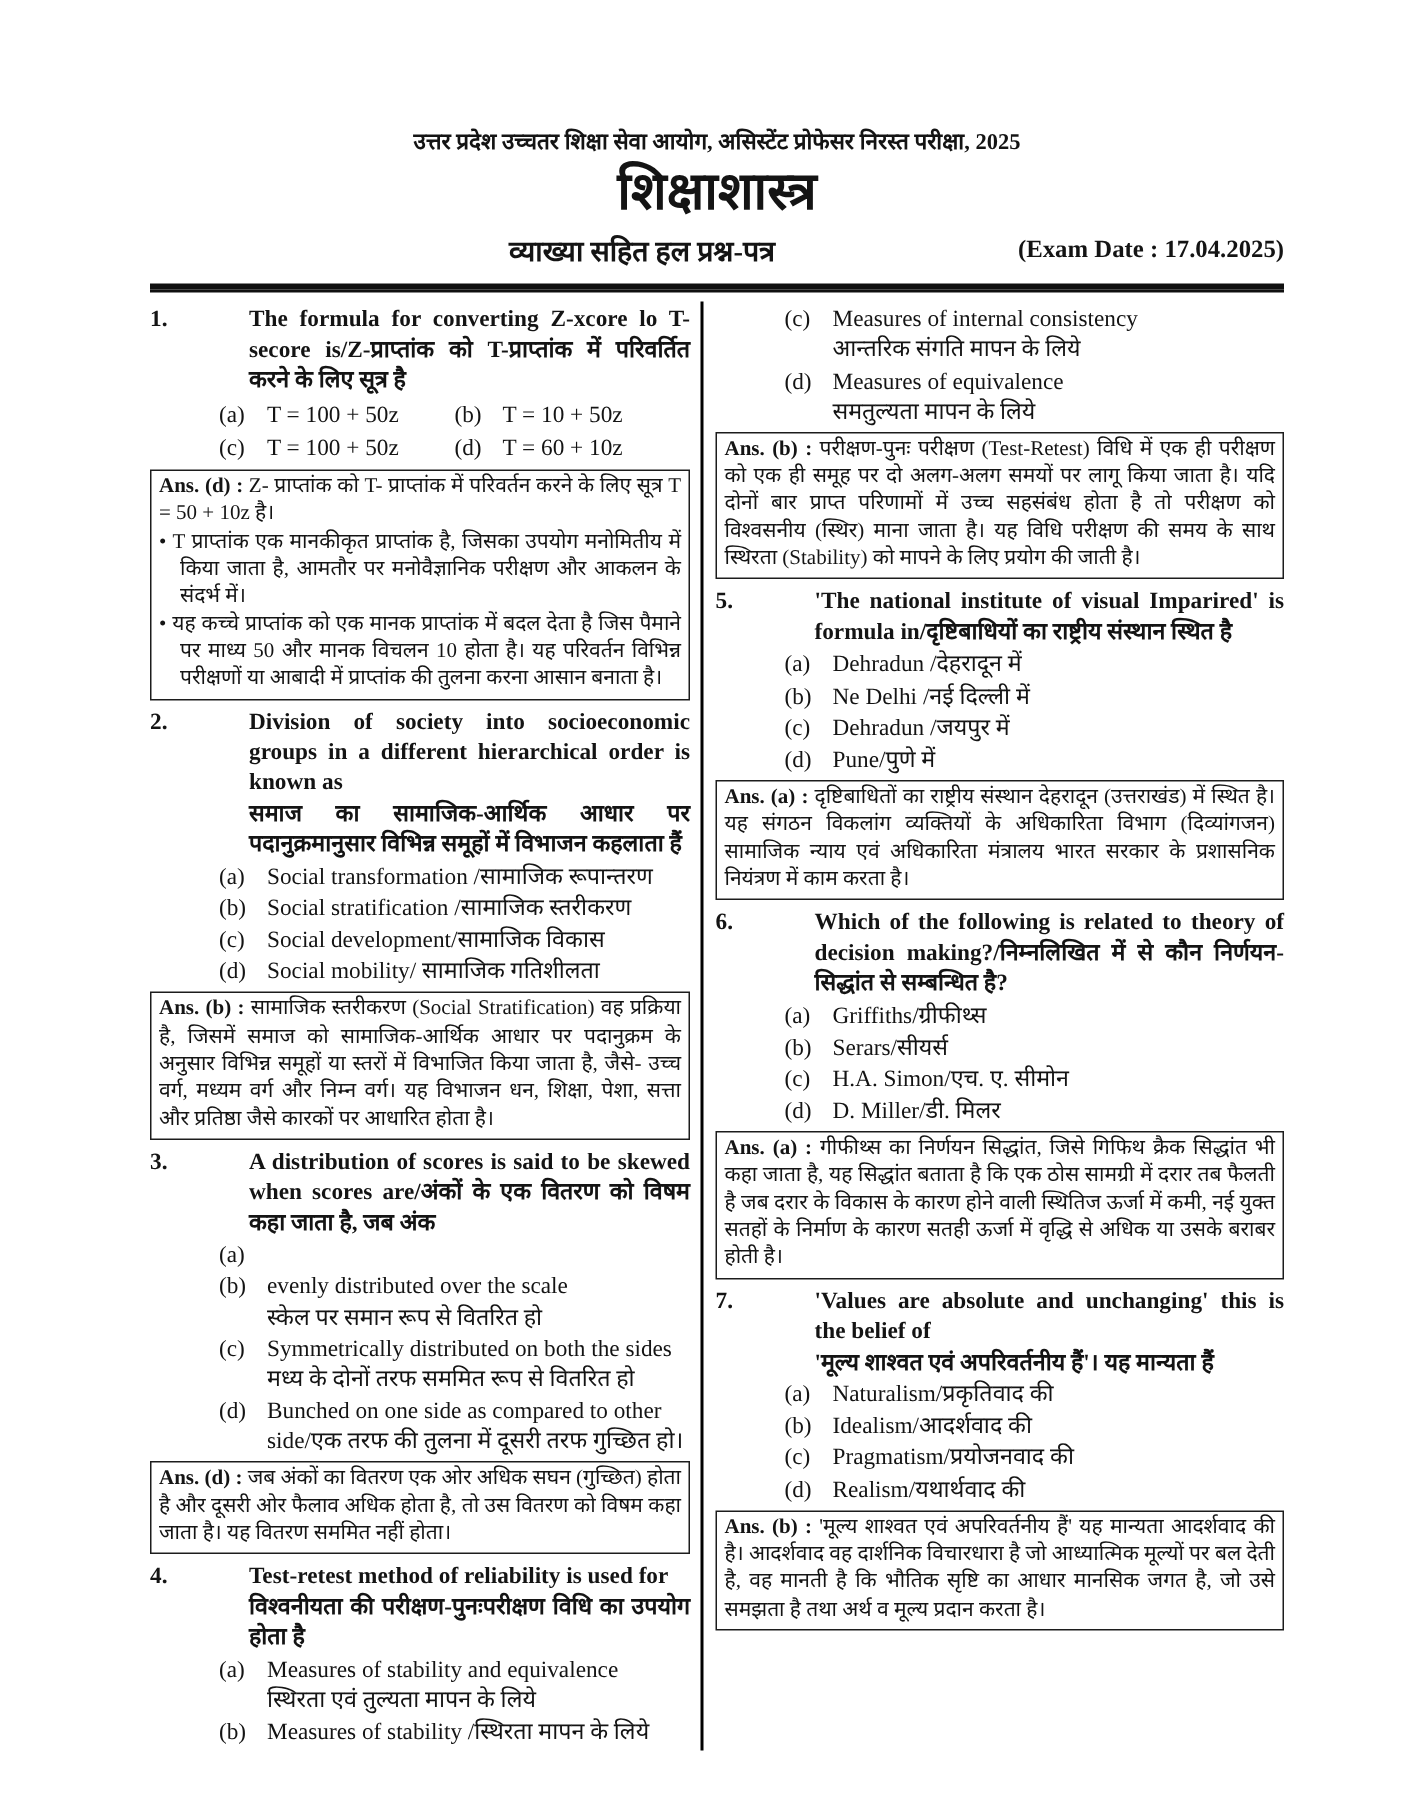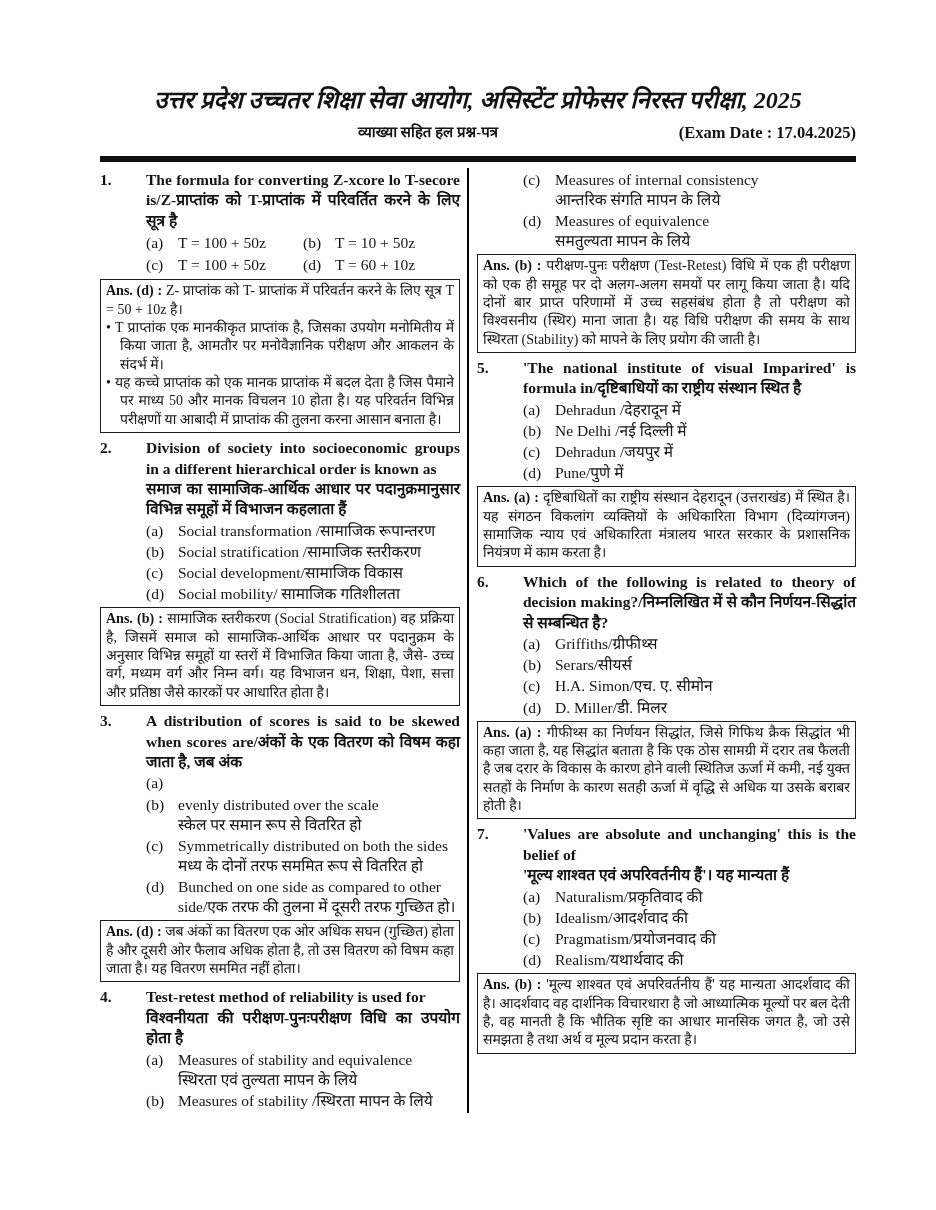--- a/index.html
+++ b/index.html
@@ -14,39 +14,38 @@
   .page {
     position: relative;
     width: 936px; height: 1210px;
     padding: 86px 80px 0 100px;
     overflow: hidden;
   }
   
   .h1 {
     text-align: center;
     font-weight: bold;
-    font-size: 24px;
+    font-size: 15px;
     line-height: 1.2;
     letter-spacing: 0px;
-    font-style: italic;
   }
   .h2 {
     text-align: center;
     font-weight: bold;
     font-size: 35px;
     line-height: 1.15;
     margin-top: 4px;
   }
   .h3row { position: relative; height: 28px; margin-top: 6px; }
   .h3 {
     position: absolute; left: 0; right: 0; top: 0;
     text-align: center;
     transform: translateX(-50px);
     font-weight: bold;
-    font-size: 15px;
+    font-size: 19px;
   }
   .hdate {
     position: absolute; right: 0; top: 2px;
     font-weight: bold;
     font-size: 16.5px;
   }
   .rule-double {
     margin-top: 7px;
     height: 3px;
     background: #ffffff;
@@ -56,21 +55,21 @@
   
   .cols { display: flex; margin-top: 6px; min-height: 896px; align-items: stretch; }
   .col { font-size: 15.5px; }
   .col-left  { width: 367px; padding-right: 7px; }
   .divider   { width: 2px; background: #000; flex: none; }
   .col-right { flex: 1; padding-left: 8px; }
   
   .q-block { margin: 2px 0 2px 0; }
   .q { display: flex; font-weight: bold; font-size: 15.5px; line-height: 1.32; }
   .q-no { width: 46px; flex: none; }
-  .q-text { flex: 1; text-align: justify; white-space: pre-line; }
+  .q-text { flex: 1; text-align: justify; white-space: pre-line; margin-left: 20px; }
   .opts { margin-top: 1px; }
   .opts.two-col {
     display: grid;
     grid-template-columns: 1fr 1fr;
     margin-left: 46px;
   }
   .opts.two-col .opt { margin-left: 0; }
   .opt { display: flex; margin: 1px 0 1px 46px; font-size: 15.5px; line-height: 1.3; }
   .opt-label { width: 32px; flex: none; }
   .opt-text { flex: 1; white-space: pre-line; }
@@ -85,20 +84,21 @@
   .ans p { margin: 0; text-align: justify; }
   .ans p.bullet { padding-left: 14px; text-indent: -14px; }
   .ans-label { font-weight: bold; }
 </style>
 </head>
 <body>
 
 <div class="page">
   <div class="header">
     <div class="h1">उत्तर प्रदेश उच्चतर शिक्षा सेवा आयोग, असिस्टेंट प्रोफेसर निरस्त परीक्षा, 2025</div>
+    <div class="h2">शिक्षाशास्त्र</div>
     <div class="h3row">
       <div class="h3">व्याख्या सहित हल प्रश्न-पत्र</div>
       <div class="hdate">(Exam Date : 17.04.2025)</div>
     </div>
   </div>
 
   <div class="rule-double"></div>
 
   <div class="cols">
     <div class="col col-left">

